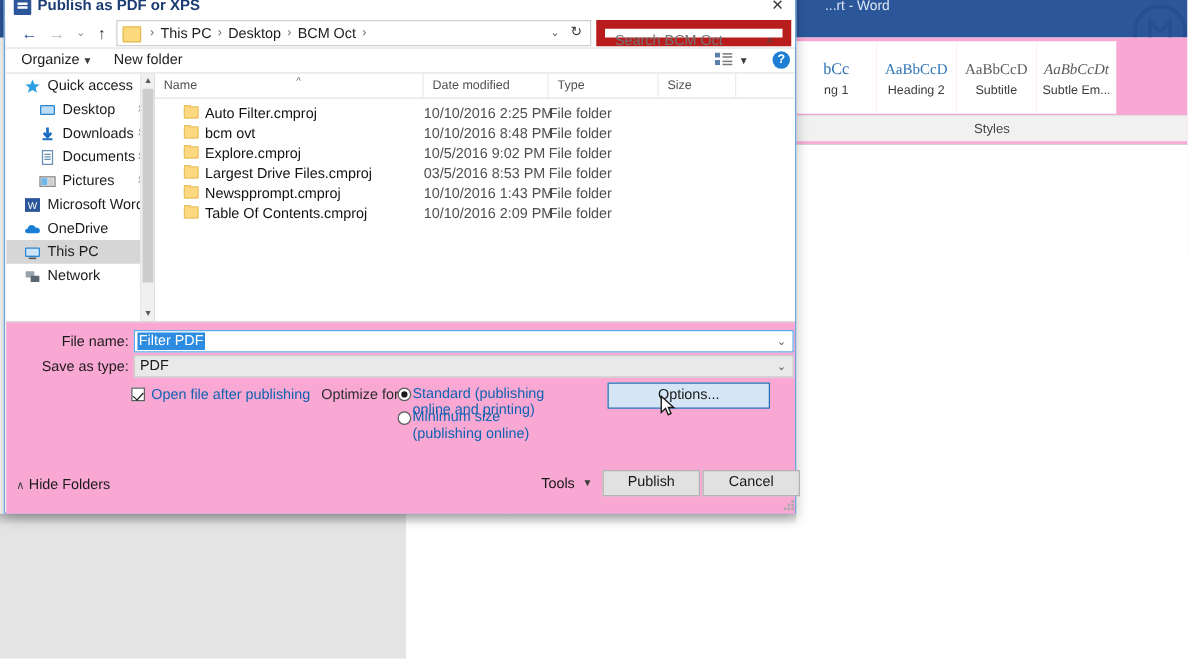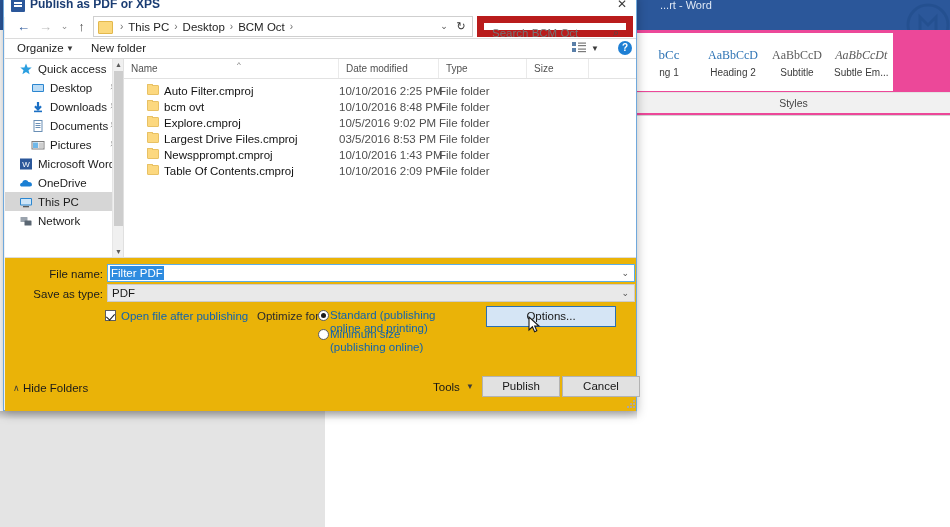--- a/index.html
+++ b/index.html
@@ -27,21 +27,21 @@
     color:#3f3f3f;font-size:12px;line-height:14px;text-align:center;
   }
   #word-logo-watermark{
     position:absolute;left:905px;top:2px;width:46px;height:46px;
     opacity:.30;
   }
 
   
   #ribbon{
     position:absolute;left:637px;top:30px;width:313px;height:85px;
-    background:#ec4899;border-bottom:1px solid #d4d4d4;
+    background:#f9a8d4;border-bottom:1px solid #d4d4d4;
   }
   #styles-gallery{
     position:absolute;left:0;top:3px;width:313px;height:58px;
     display:flex;align-items:stretch;
   }
   .style-item{
     flex:0 0 auto;display:flex;flex-direction:column;
     align-items:center;justify-content:center;
     border:1px solid transparent;background:#fff;
     padding:0 4px;min-width:54px;
@@ -279,21 +279,21 @@
     font-size:11.5px;color:#4f4f4f;white-space:nowrap;
   }
   .f-size{
     position:absolute;left:403px;top:0;height:16px;line-height:16px;
     font-size:11.5px;color:#4f4f4f;white-space:nowrap;
   }
 
   
   #formarea{
     position:absolute;left:1px;top:262px;width:631px;height:153px;
-    background:#eab308;border-top:1px solid #dcdcdc;
+    background:#f9a8d4;border-top:1px solid #dcdcdc;
   }
   .form-label{
     position:absolute;font-size:11.5px;color:#1b1b1b;text-align:right;
     white-space:nowrap;
   }
   #lbl-filename{left:10px;top:10px;width:88px;}
   #lbl-savetype{left:10px;top:30px;width:88px;}
   #filename-field{
     position:absolute;left:102px;top:6px;width:528px;height:18px;
     border:1px solid #5badea;background:#ffffff;box-sizing:border-box;

